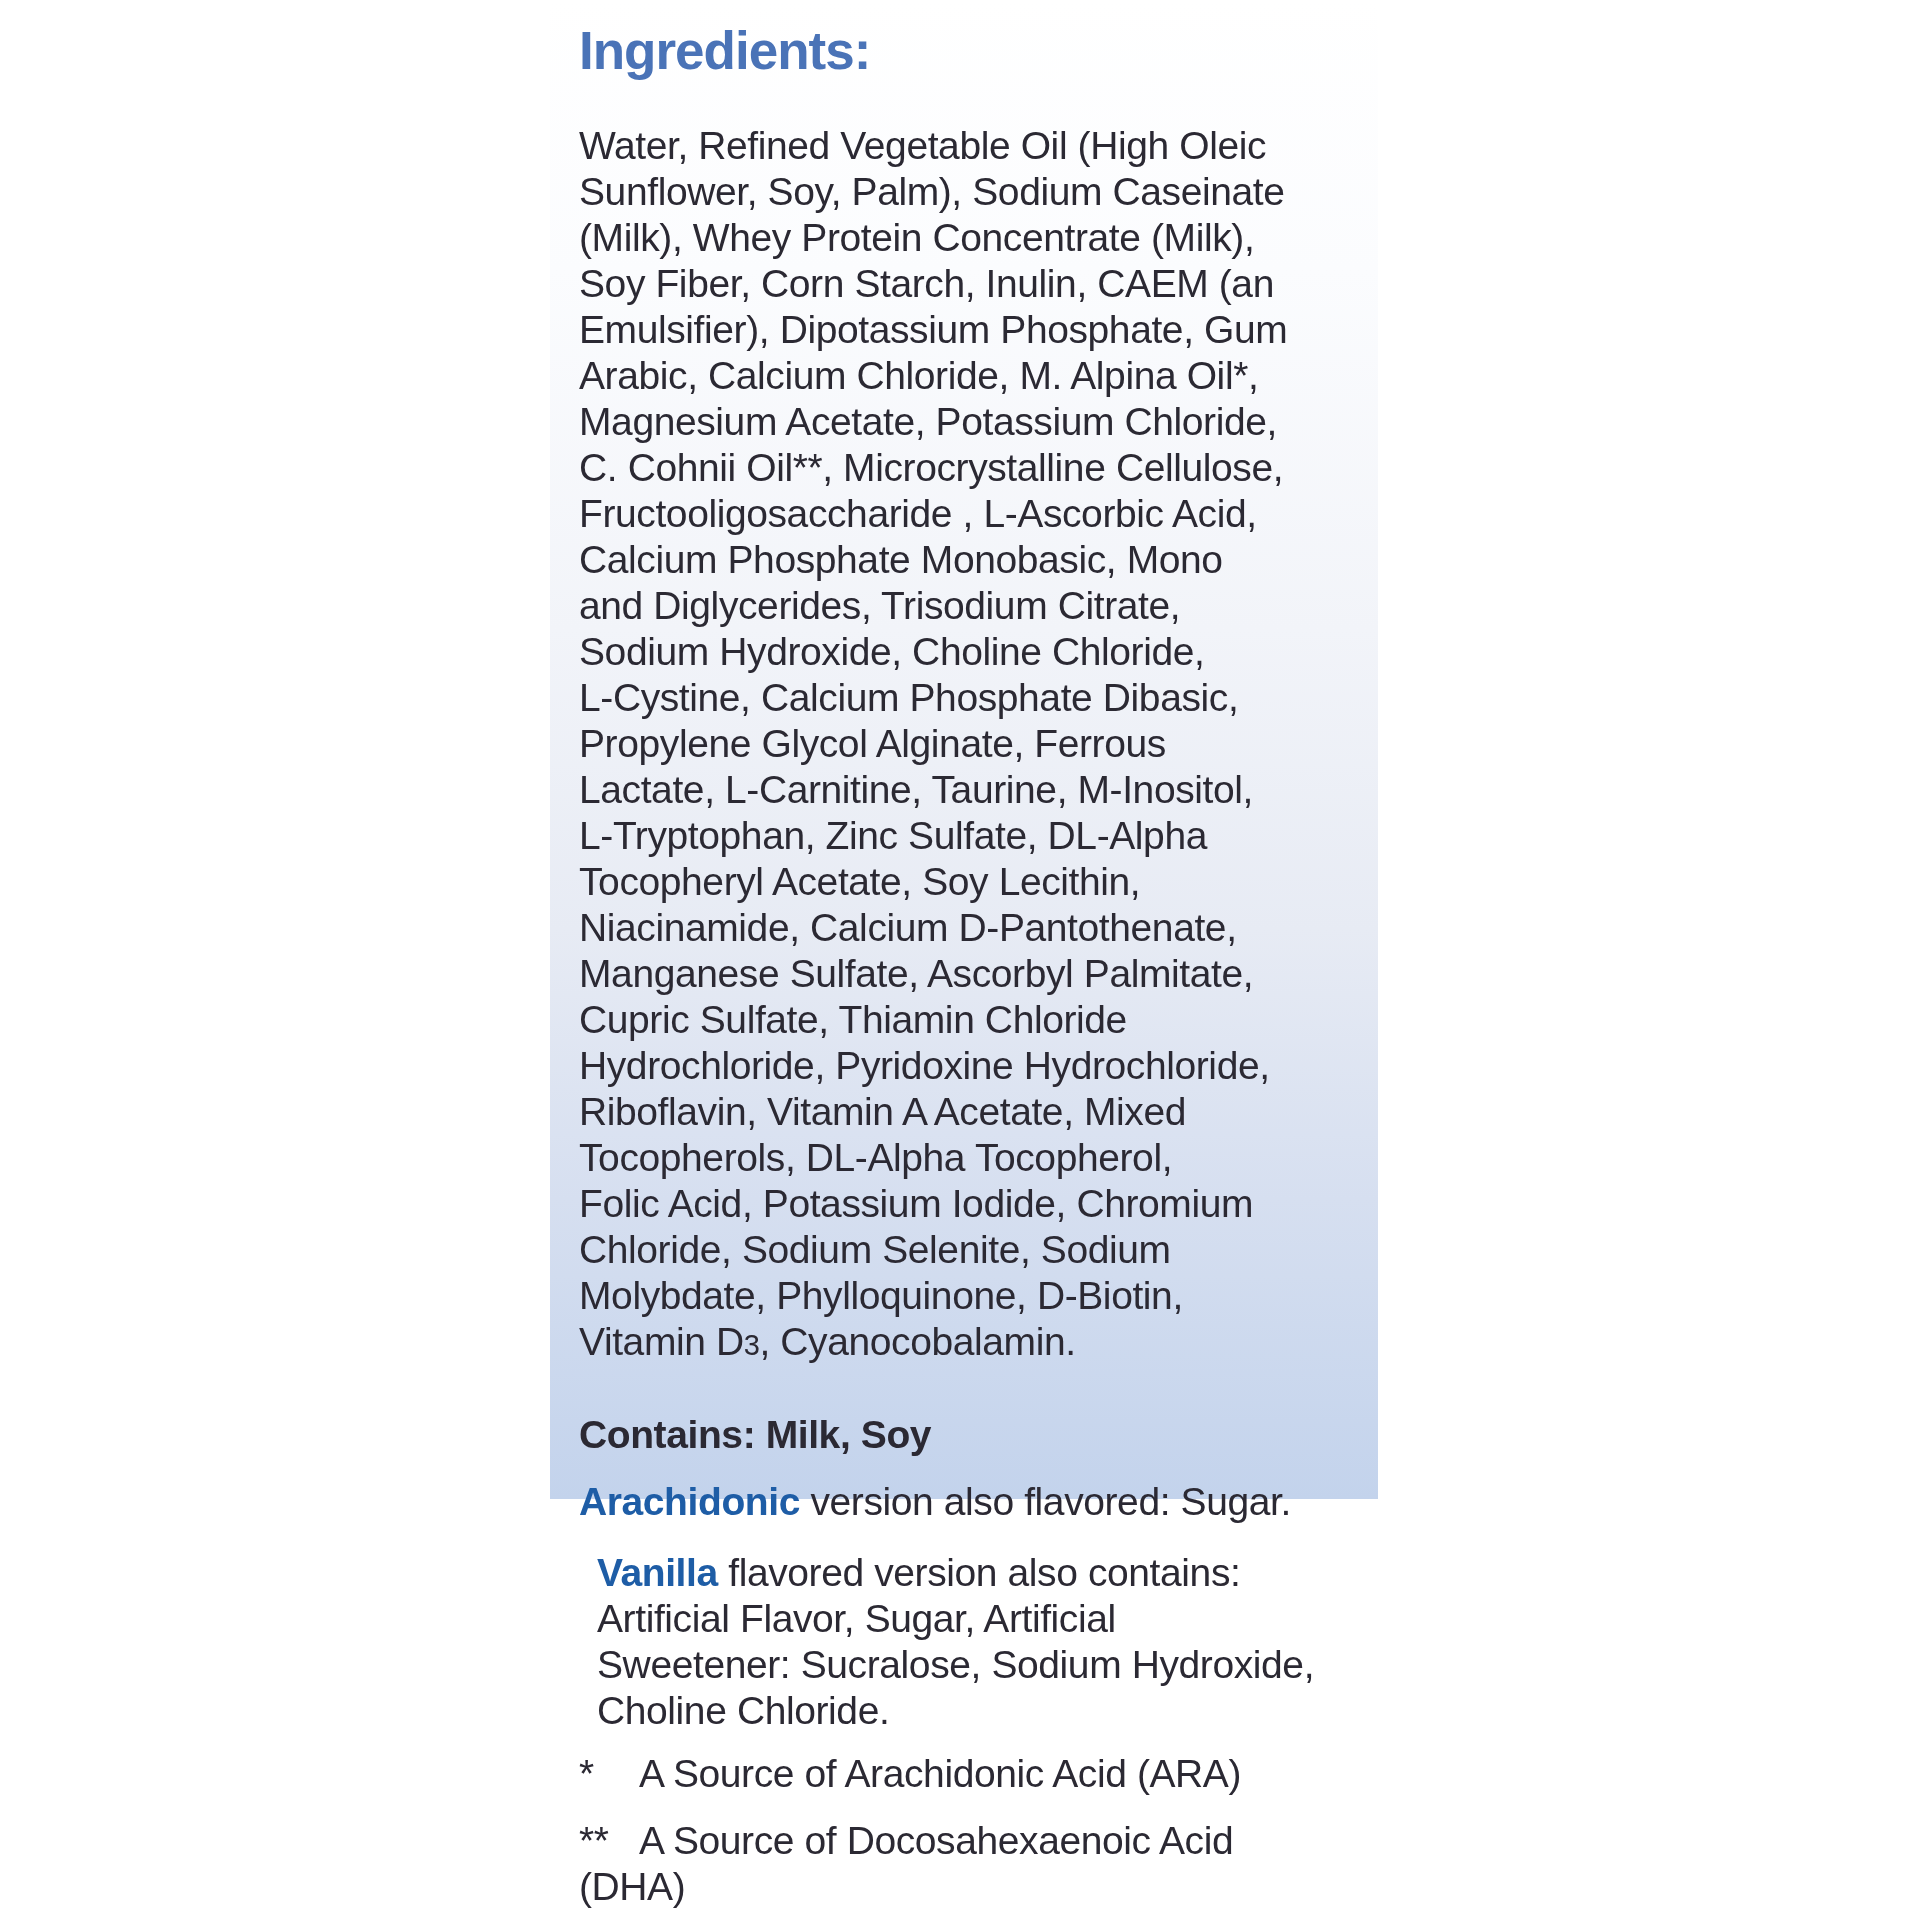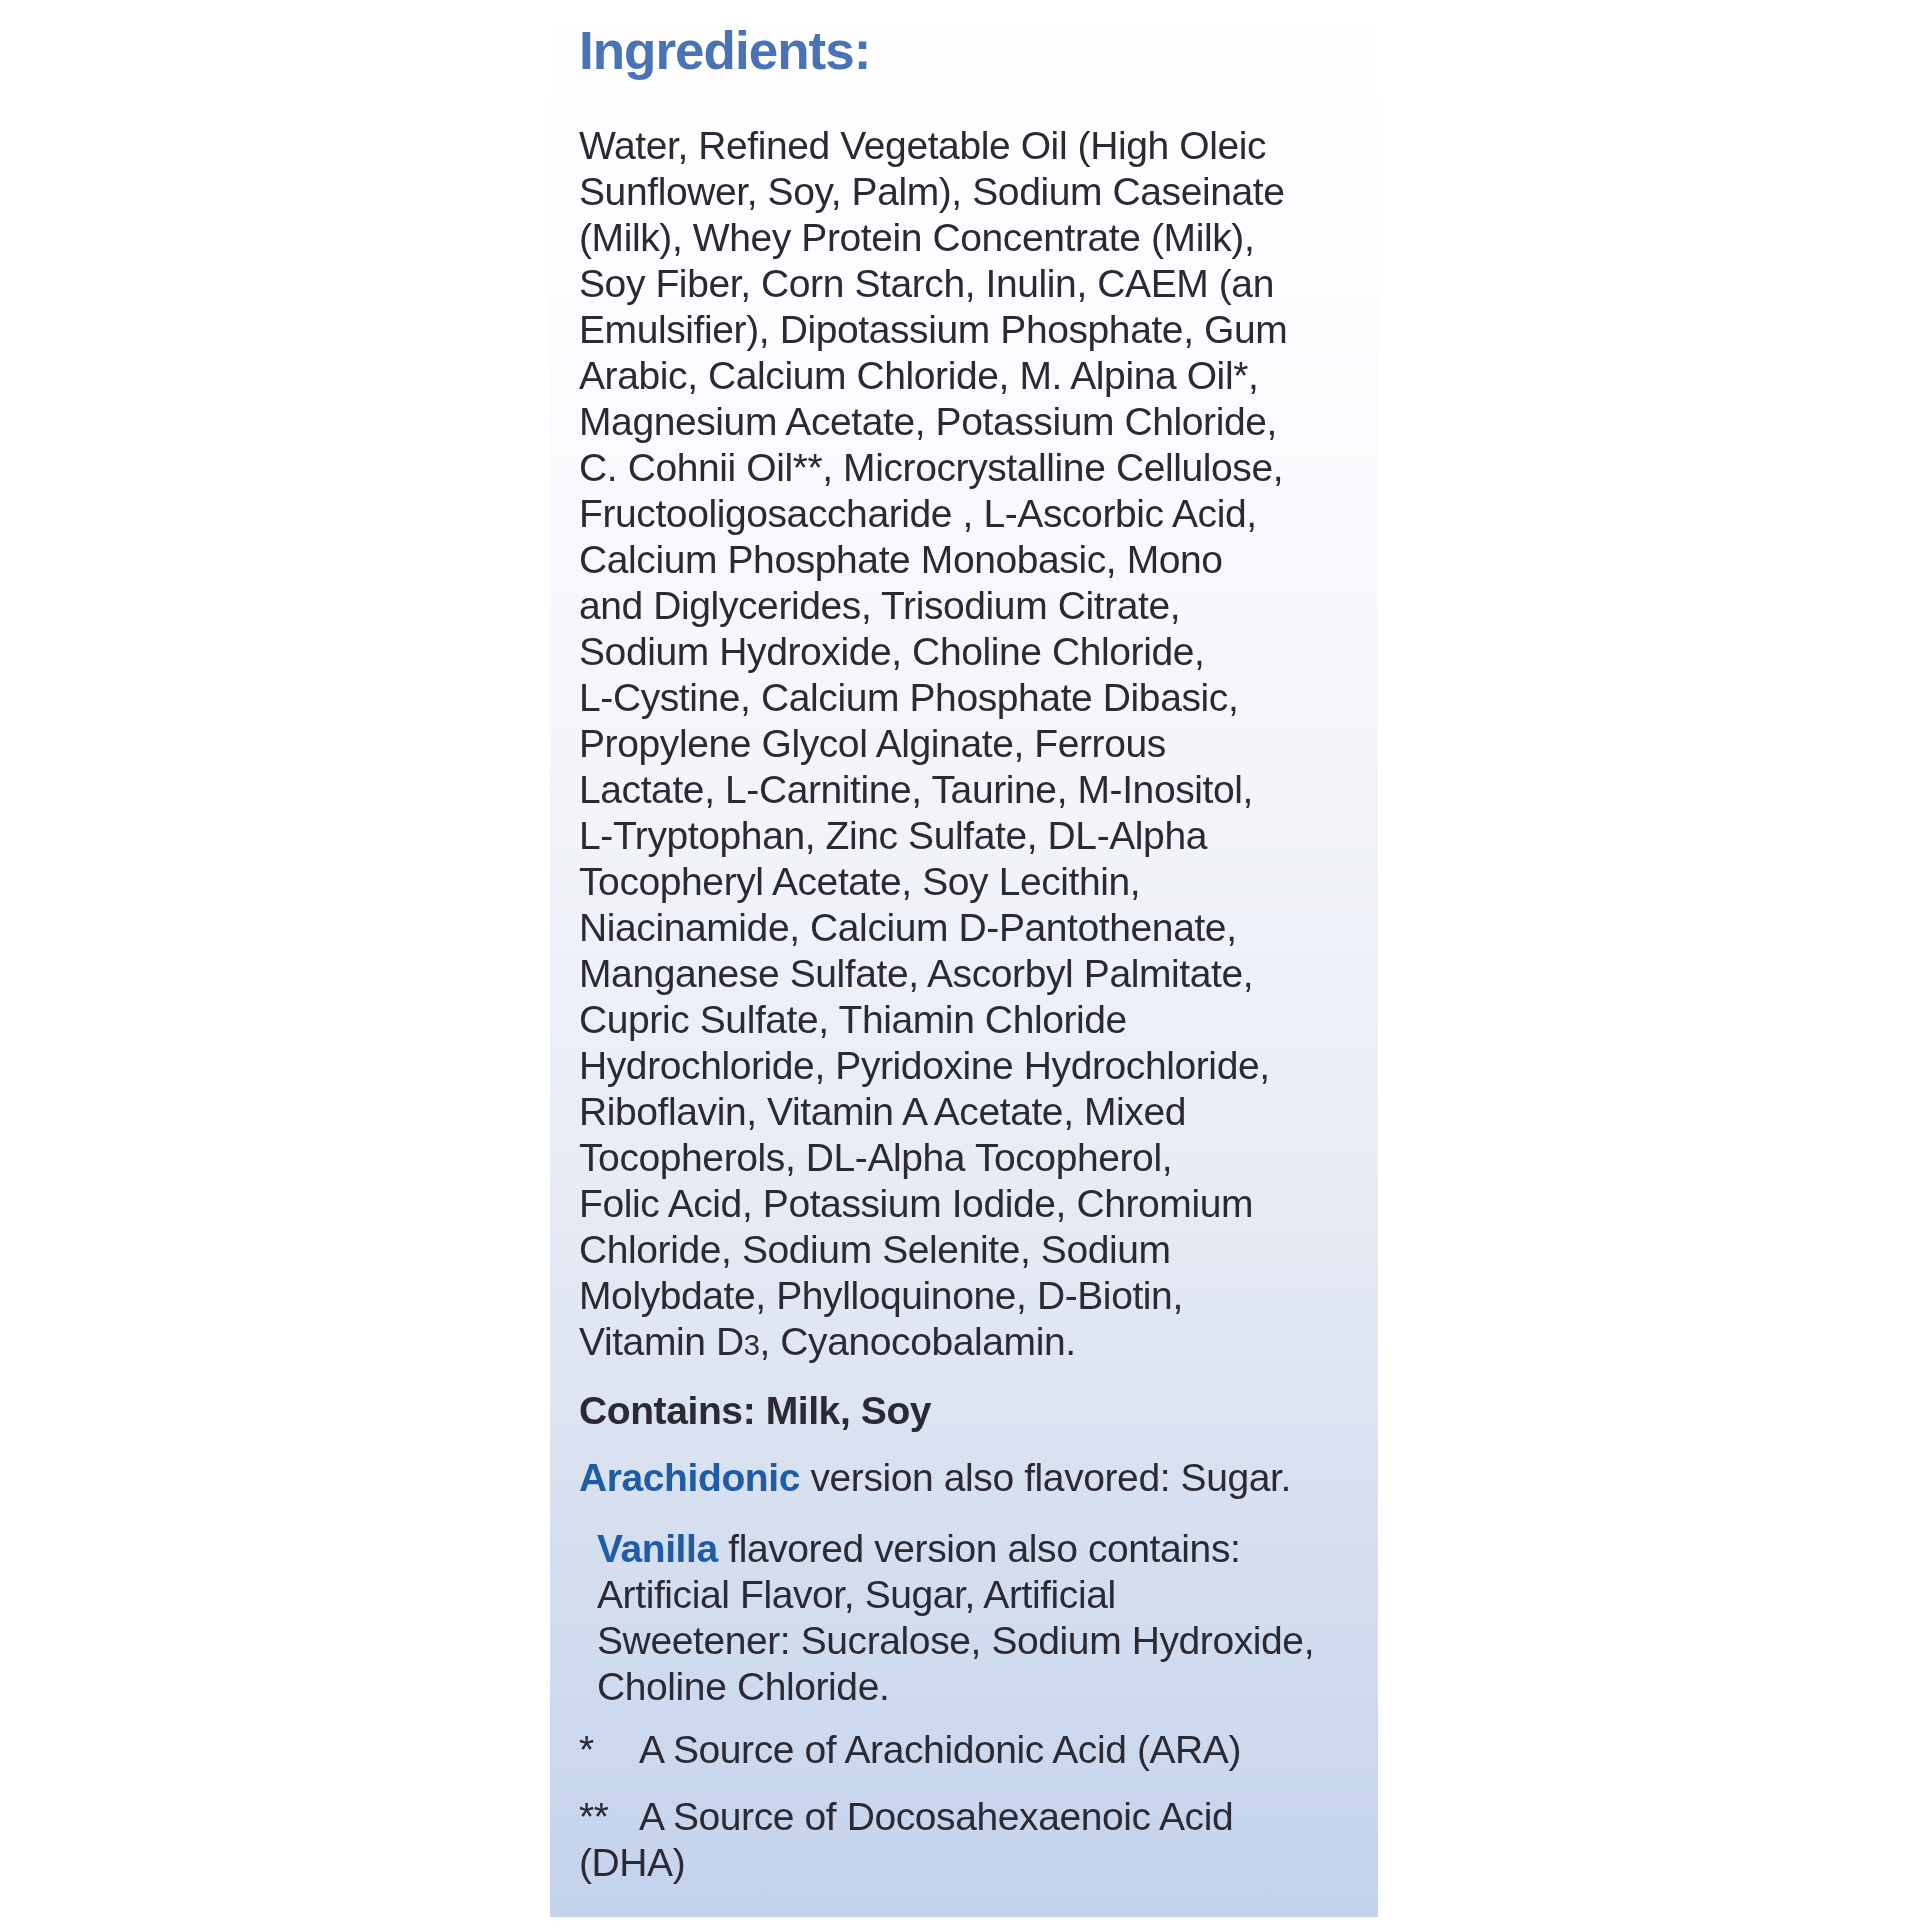--- a/index.html
+++ b/index.html
@@ -13,21 +13,21 @@
     position: relative;
     font-family: "Liberation Sans", sans-serif;
     color: #2b2933;
     overflow: hidden;
   }
   .sheet {
     position: absolute;
     left: 550px;
     top: 0;
     width: 828px;
-    height: 1917px;
+    height: 1499px;
     box-sizing: border-box;
     padding: 21px 13.5px 0 29px;
     background: linear-gradient(180deg,
       #ffffff 0%,
       #fbfcfe 18%,
       #f2f4f9 42%,
       #e7ebf4 62%,
       #d6dff0 80%,
       #c3d3ec 100%);
   }
@@ -40,21 +40,21 @@
     color: #4a73b7;
   }
   .body-text {
     font-size: 39px;
     line-height: 46px;
     letter-spacing: -0.4px;
     white-space: pre;
   }
   .ingredients { margin-top: 42px; }
   .contains {
-    margin-top: 20px;
+    margin-top: 44px;
     font-weight: bold;
   }
   .note-unflavored { margin-top: 21px; }
   .note-vanilla { margin-top: 25px; margin-left: 18px; }
   .accent {
     color: #1e5da6;
     font-weight: bold;
   }
   .footnote.fn1 { margin-top: 17.4px; }
   .footnote.fn2 { margin-top: 21px; }

